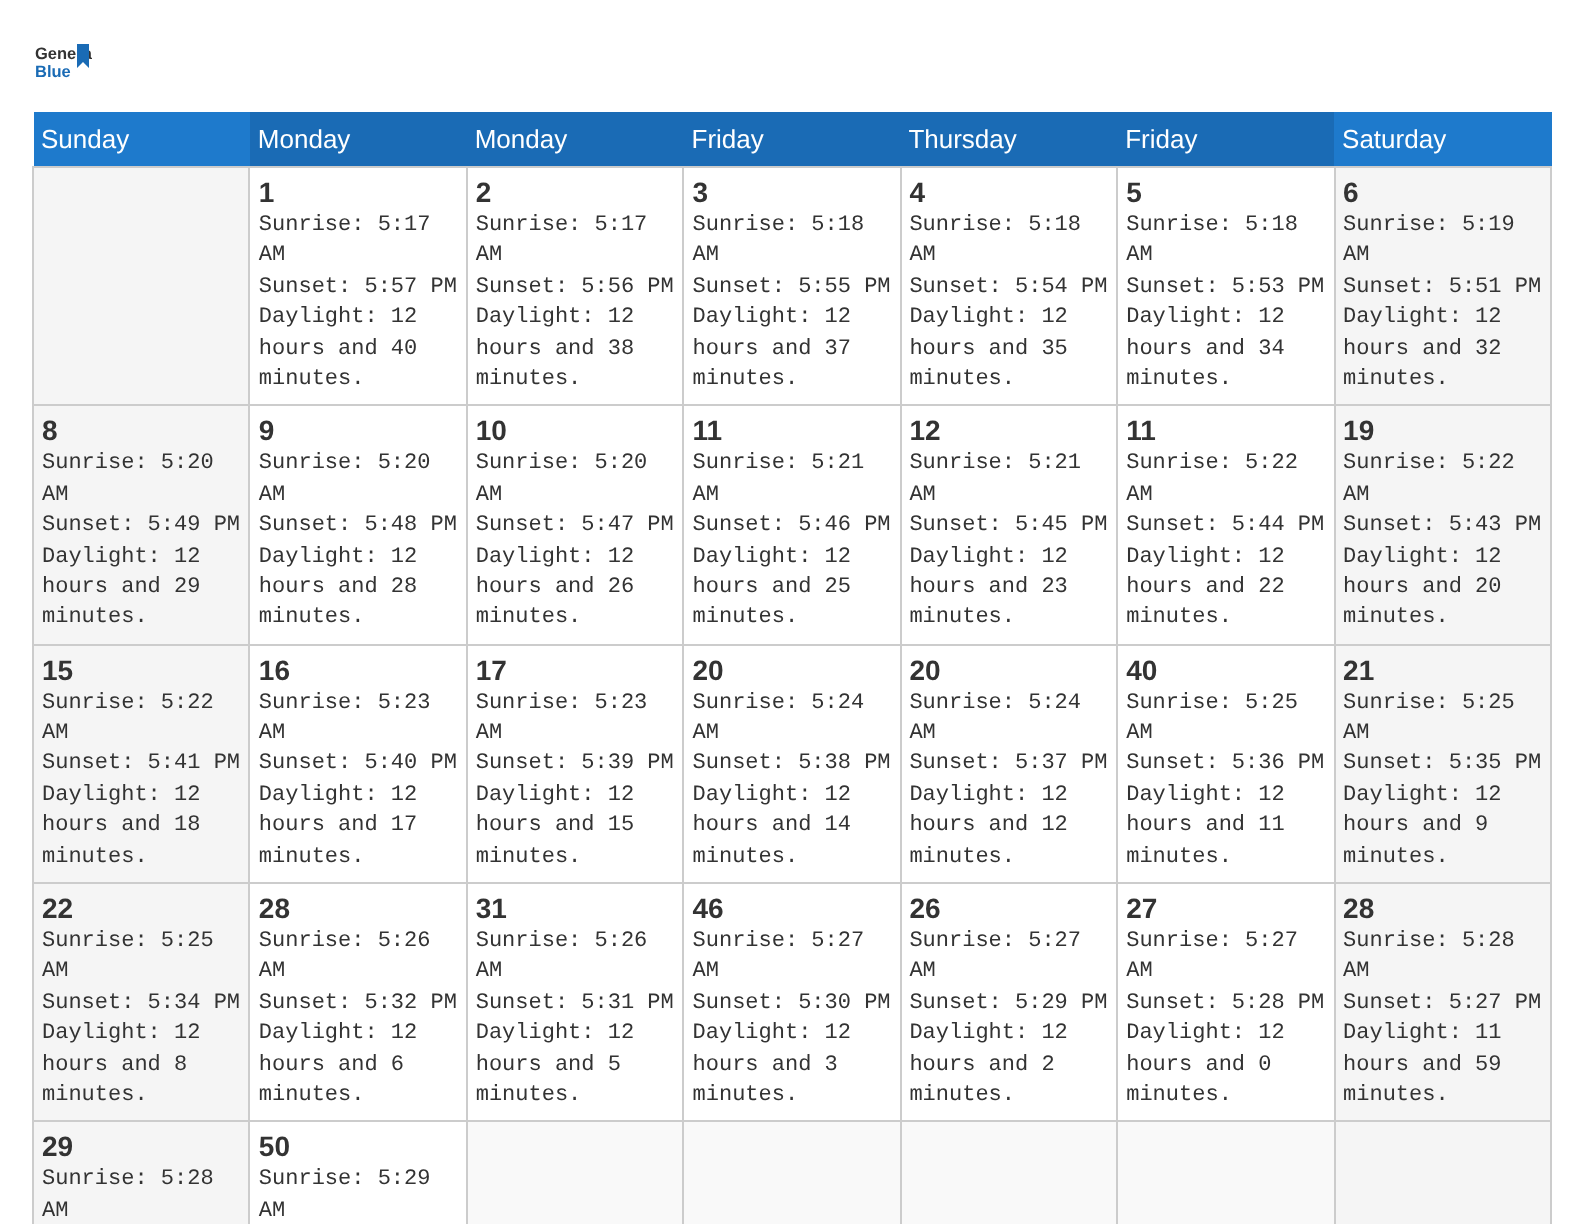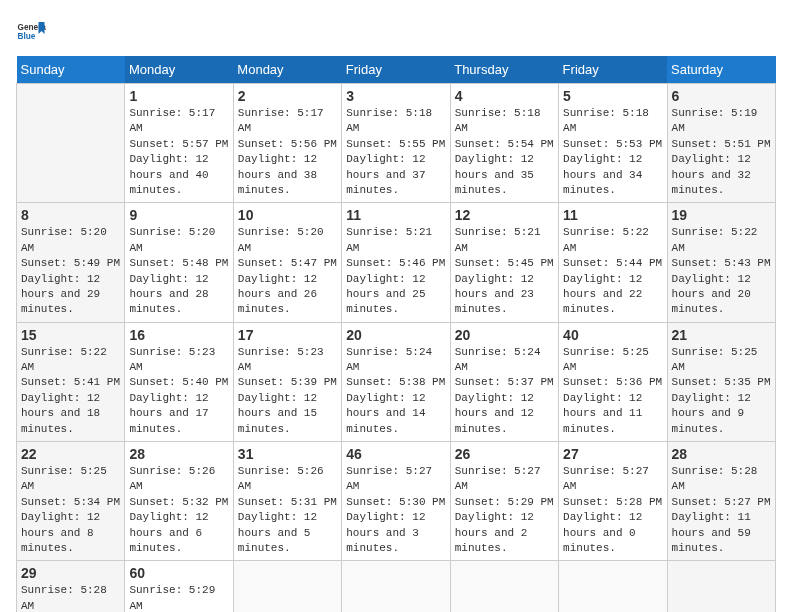--- a/index.html
+++ b/index.html
@@ -227,21 +227,21 @@
           <span class="day-num">28</span>
           <div class="day-info">Sunrise: 5:28 AM<br>Sunset: 5:27 PM<br>Daylight: 11 hours and 59 minutes.</div>
         </td>
       </tr>
       <tr>
         <td>
           <span class="day-num">29</span>
           <div class="day-info">Sunrise: 5:28 AM<br>Sunset: 5:26 PM<br>Daylight: 11 hours and 57 minutes.</div>
         </td>
         <td>
-          <span class="day-num">60</span>
+          <span class="day-num">50</span>
           <div class="day-info">Sunrise: 5:29 AM<br>Sunset: 5:25 PM<br>Daylight: 11 hours and 55 minutes.</div>
         </td>
         <td class="empty-cell"></td>
         <td class="empty-cell"></td>
         <td class="empty-cell"></td>
         <td class="empty-cell"></td>
         <td class="empty-cell"></td>
       </tr>
     </tbody>
 </table>

